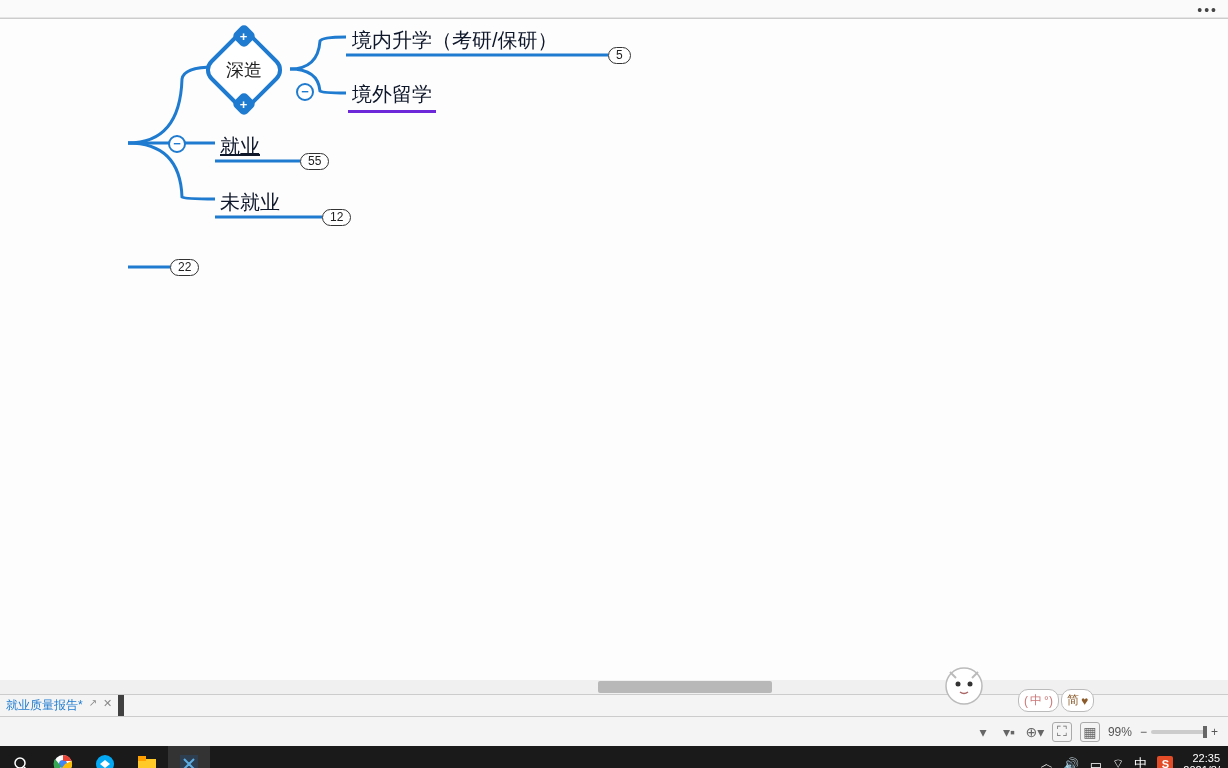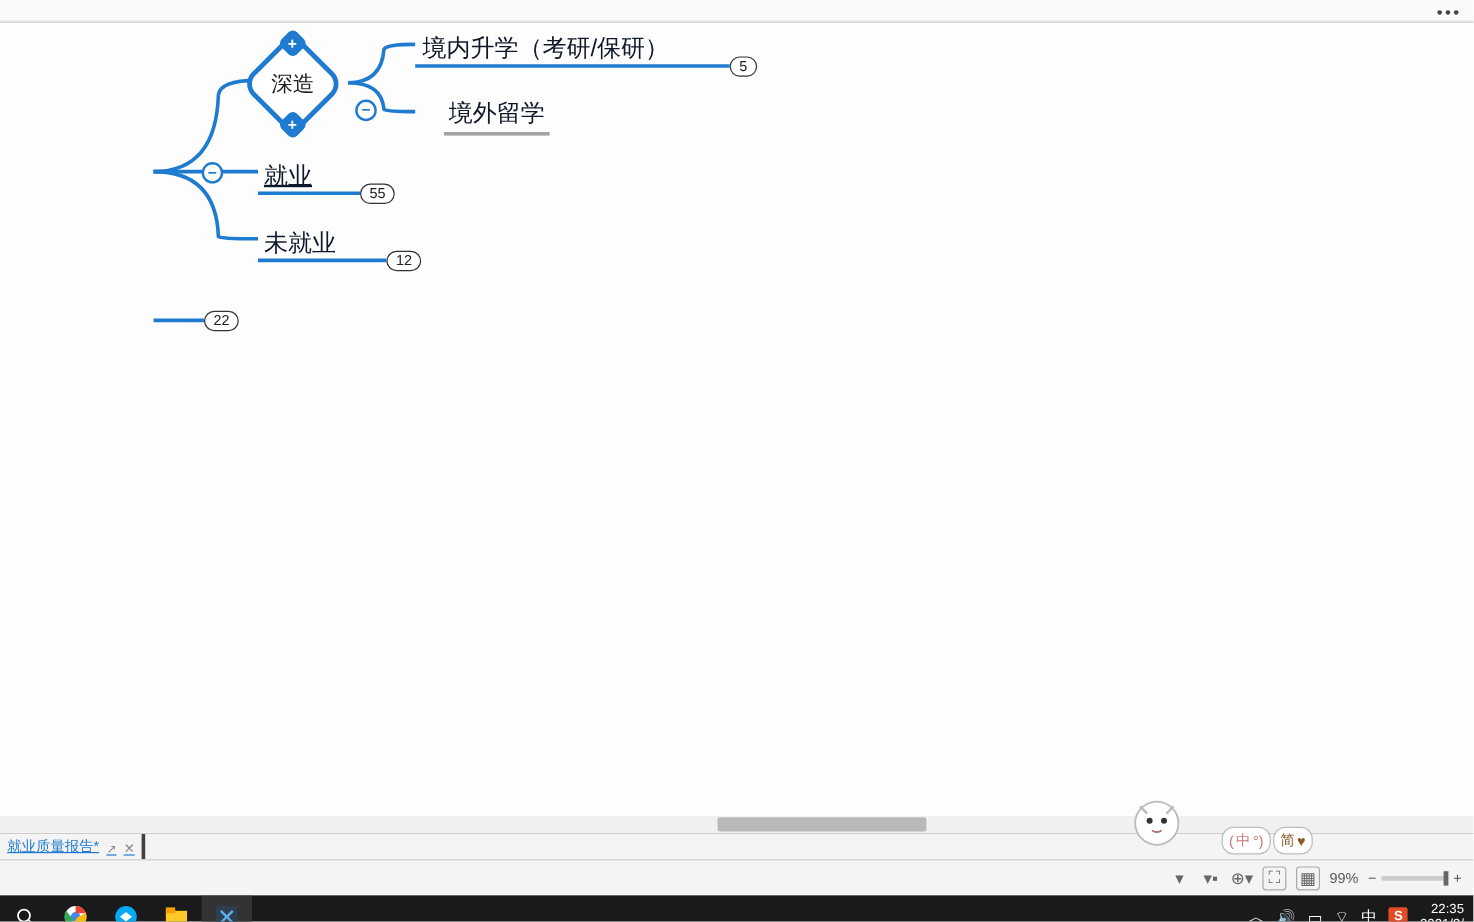--- a/index.html
+++ b/index.html
@@ -18,21 +18,21 @@
     padding: 10px 26px 10px 14px;
     font-size: 22px;
     color: #222;
   }
   .node-sub {
     position: absolute;
     font-size: 20px;
     color: #0f172a;
     padding: 2px 4px;
   }
-  .underline-blue { border-bottom: 3px solid #a3a3a3; padding-bottom: 2px; margin-left: 22px; }
+  .underline-blue { border-bottom: 3px solid #6d28d9; padding-bottom: 2px; }
   .diamond {
     position: absolute;
     width: 62px; height: 62px;
     background: #fff;
     border: 4px solid #1f7bcf;
     transform: rotate(45deg);
     border-radius: 14px;
     display: flex; align-items: center; justify-content: center;
   }
   .diamond span { transform: rotate(-45deg); font-size: 18px; color: #222; }
@@ -67,21 +67,21 @@
     line-height: 15px;
     color: #222;
   }
   svg.connections { position: absolute; top: 0; left: 0; width: 100%; height: 100%; pointer-events: none; }
   svg.connections path { fill: none; stroke: #1f7bcf; stroke-width: 3; }
 
   .scrollbar-h { position: absolute; left: 0; bottom: 0; width: 100%; height: 14px; background: #f0f0f0; }
   .scrollbar-h .thumb { position: absolute; left: 598px; top: 1px; width: 174px; height: 12px; background: #b8b8b8; border-radius: 2px; }
 
   .tabstrip { height: 22px; background: #f4f4f4; border-top: 1px solid #ccc; display: flex; align-items: center; font-size: 12px; }
-  .tab { color: #1f7bcf; padding: 2px 6px; border-right: 3px solid #404040; display: flex; align-items: flex-end; gap: 6px; text-decoration: underline; }
+  .tab { color: #1f7bcf; padding: 2px 6px; border-right: 6px solid #404040; display: flex; align-items: flex-start; gap: 6px; }
   .tab .close { color: #888; cursor: pointer; font-size: 11px; }
   .tab .restore { color: #888; font-size: 10px; }
 
   .statusbar { height: 30px; background: #f4f4f4; border-top: 1px solid #ccc; display: flex; align-items: center; justify-content: flex-end; gap: 8px; padding: 0 10px; font-size: 12px; color: #555; position: relative; }
   .sb-icon { width: 18px; height: 18px; display: inline-flex; align-items: center; justify-content: center; font-size: 14px; color: #666; cursor: pointer; }
   .sb-icon.boxed { border: 1px solid #aaa; border-radius: 3px; width: 20px; height: 20px; }
   .zoom-slider { display: flex; align-items: center; gap: 4px; }
   .slider-track { width: 56px; height: 4px; background: #ccc; position: relative; border-radius: 2px; }
   .slider-thumb { position: absolute; right: 0; top: -4px; width: 4px; height: 12px; background: #666; }
   .mascot { position: absolute; bottom: 4px; right: 240px; width: 48px; height: 48px; }

